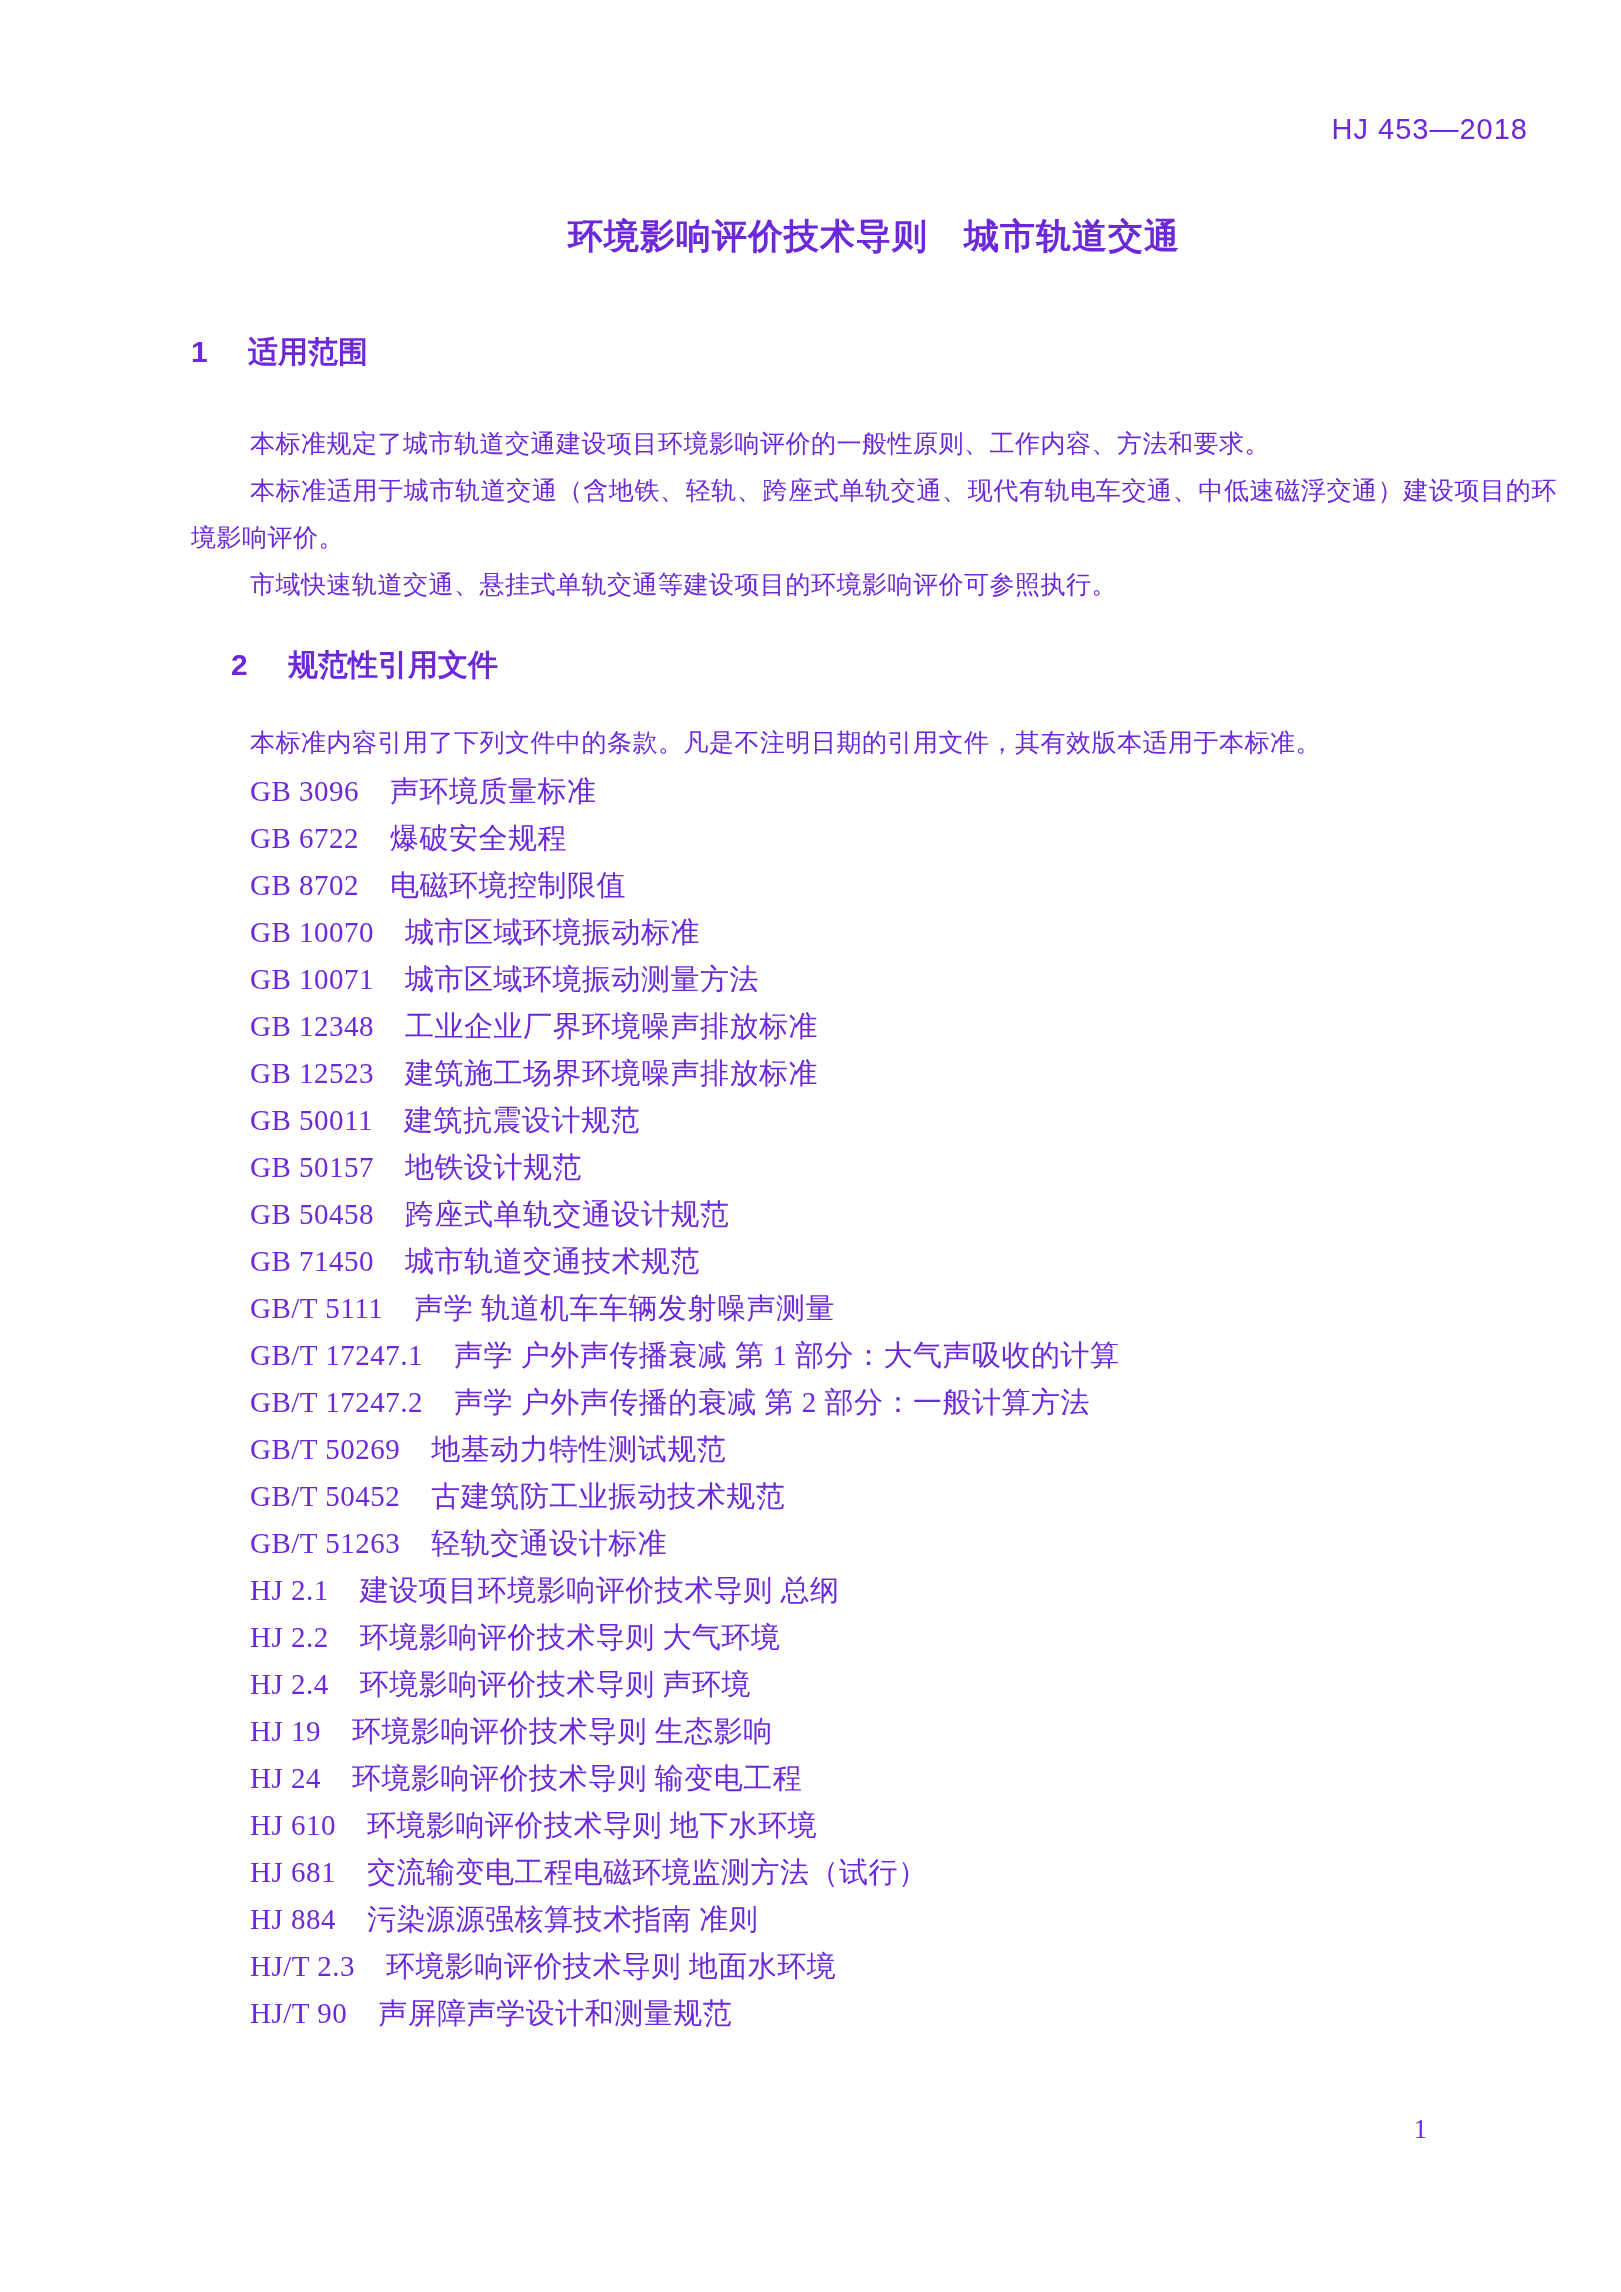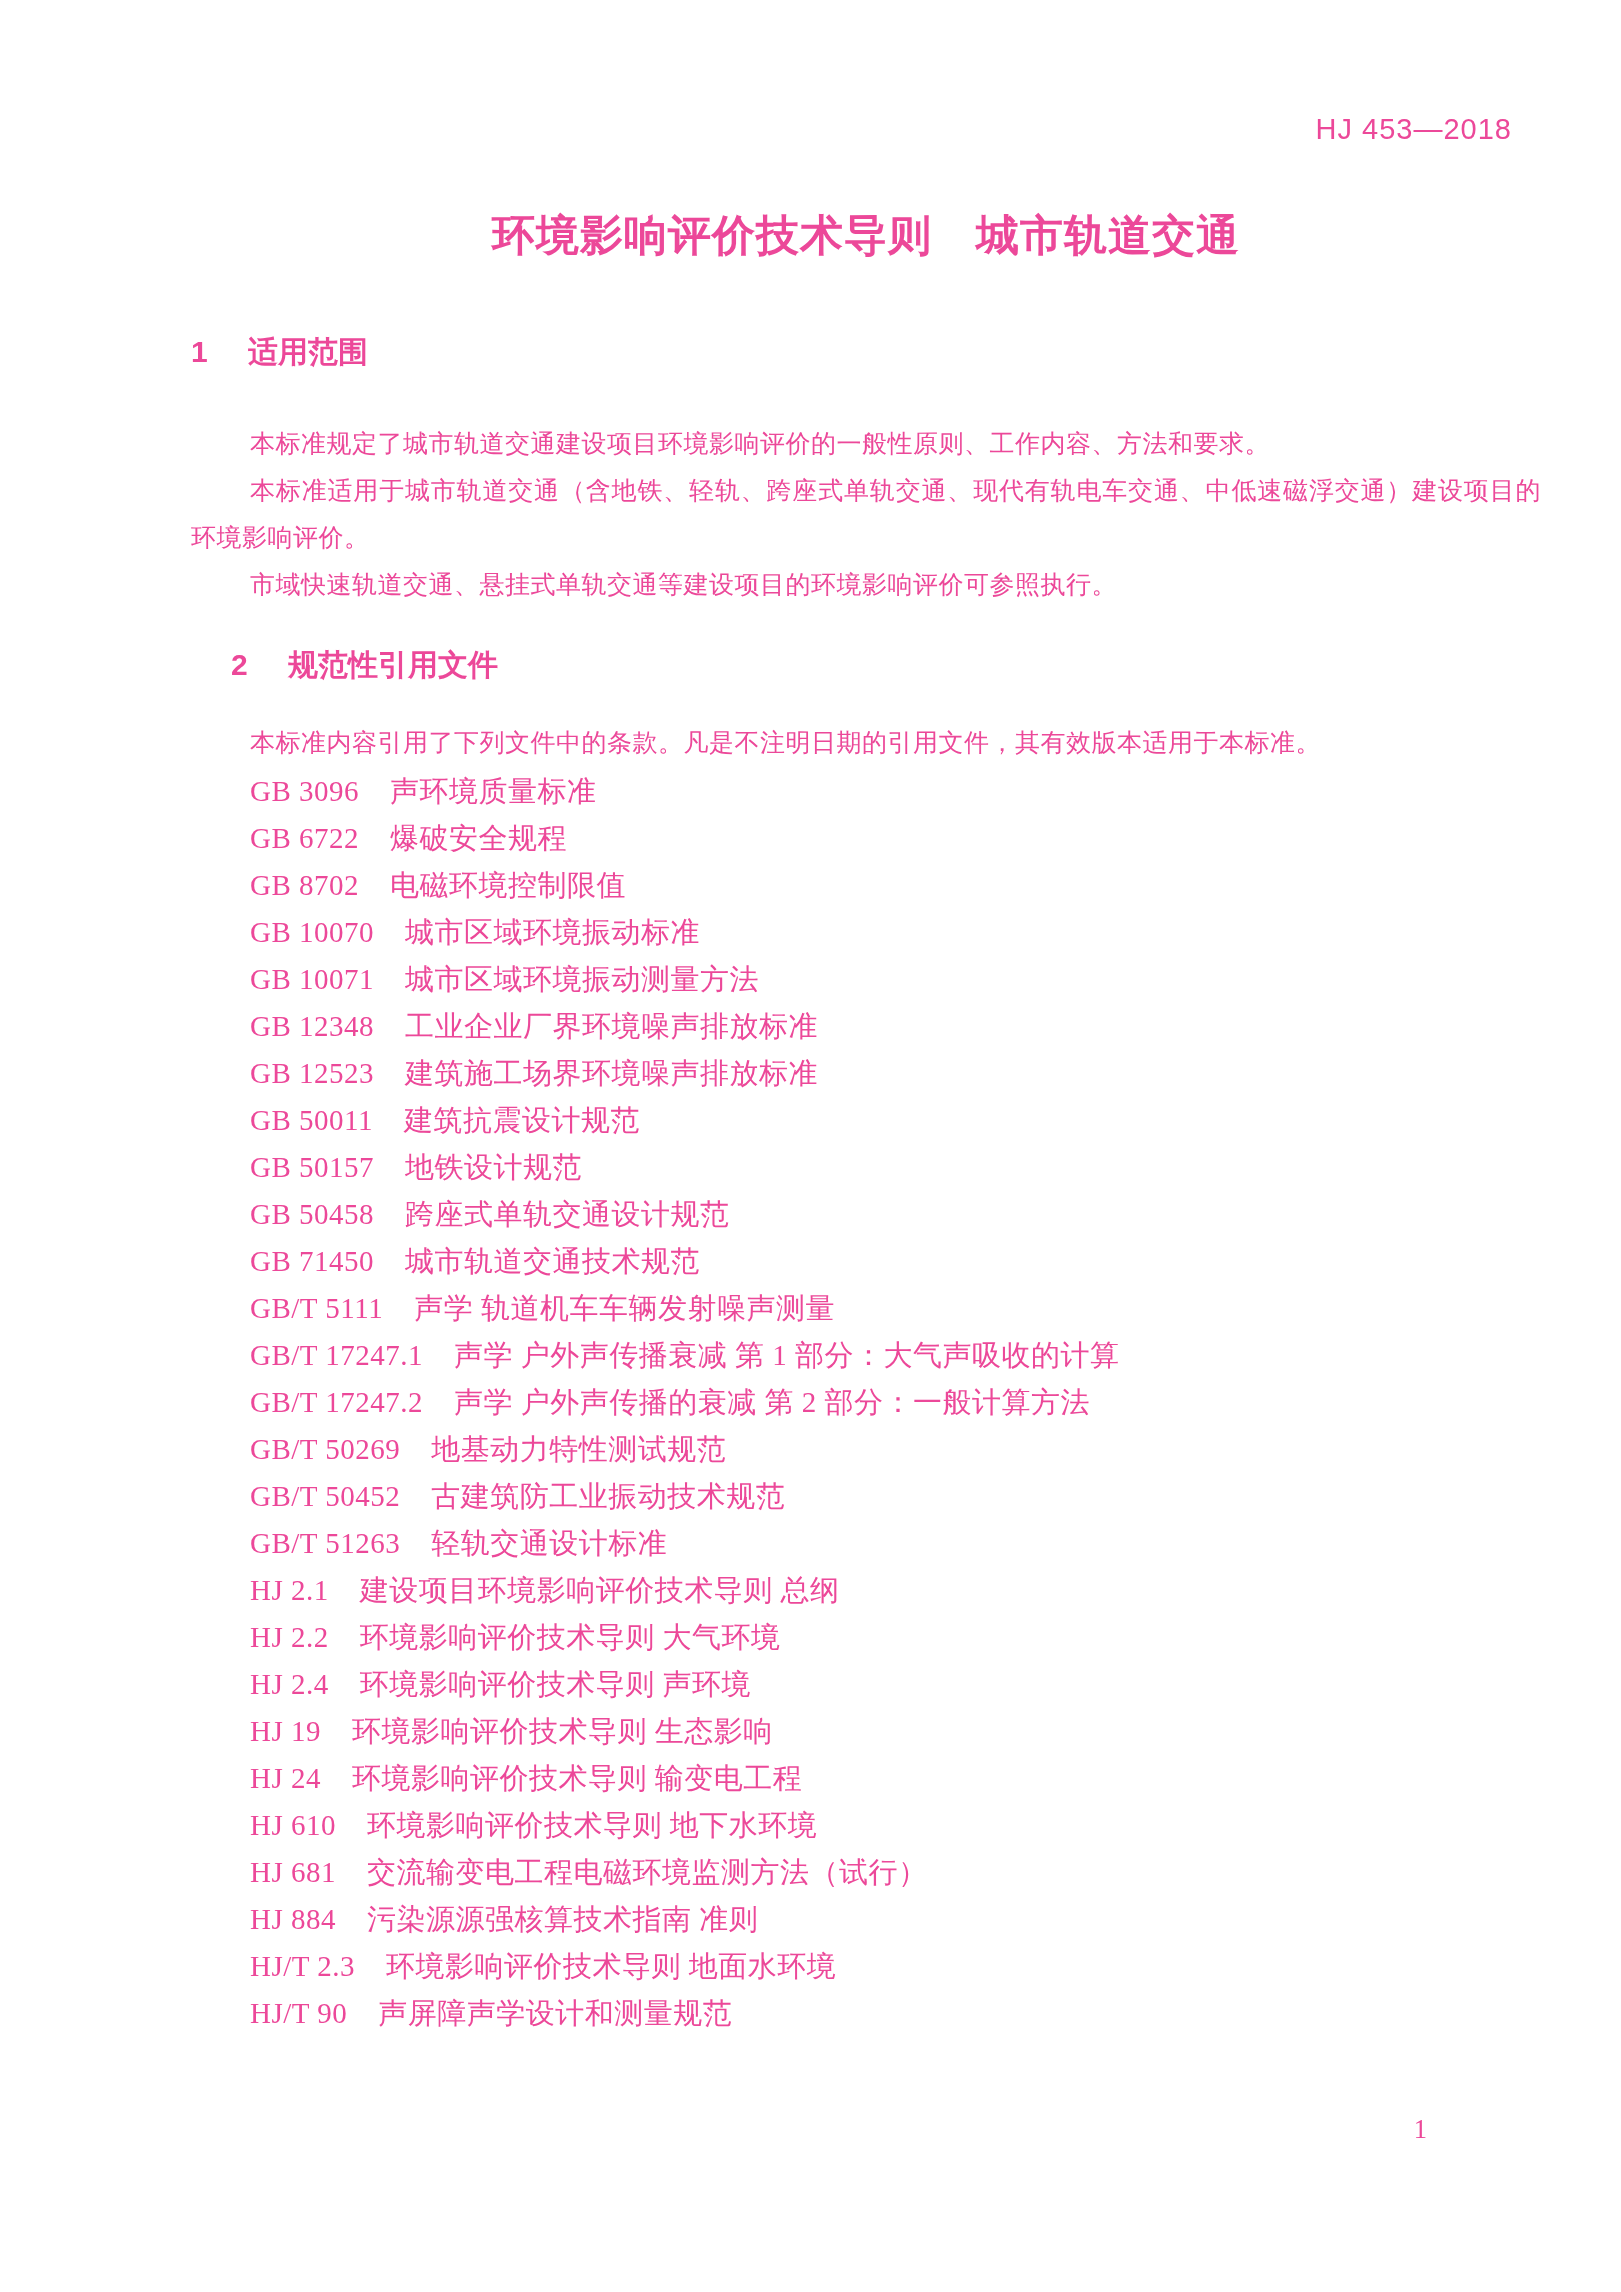--- a/index.html
+++ b/index.html
@@ -1,41 +1,41 @@
 <!DOCTYPE html>
 <html lang="zh"><head>
 <meta charset="utf-8">
 <style>
   html,body{margin:0;padding:0;background:#888;}
   .page{
     position:relative;
     width:1621px;height:2293px;
     margin:0 auto;
     background:#ffffff;
-    color:#ec4899;
+    color:#6d28d9;
     font-family:"Liberation Serif","DejaVu Serif",serif;
     overflow:hidden;
     box-sizing:border-box;
-    padding:114px 80px 0 191px;
+    padding:114px 64px 0 191px;
   }
   .header-code{
     text-align:right;
     margin-right:29px;
     font-family:"Liberation Sans","DejaVu Sans",sans-serif;
     font-size:29px;
     line-height:31px;
     letter-spacing:1px;
     white-space:nowrap;
   }
   .doc-title{
     margin:65px 0 0 0;
     text-align:center;
     font-family:"Liberation Sans","DejaVu Sans",sans-serif;
     font-weight:700;
-    font-size:43px;
+    font-size:35px;
     line-height:51px;
     letter-spacing:1px;
   }
   .sec-heading{
     margin:71px 0 0 0;
     font-family:"Liberation Sans","DejaVu Sans",sans-serif;
     font-weight:700;
     font-size:30px;
     line-height:39px;
   }

